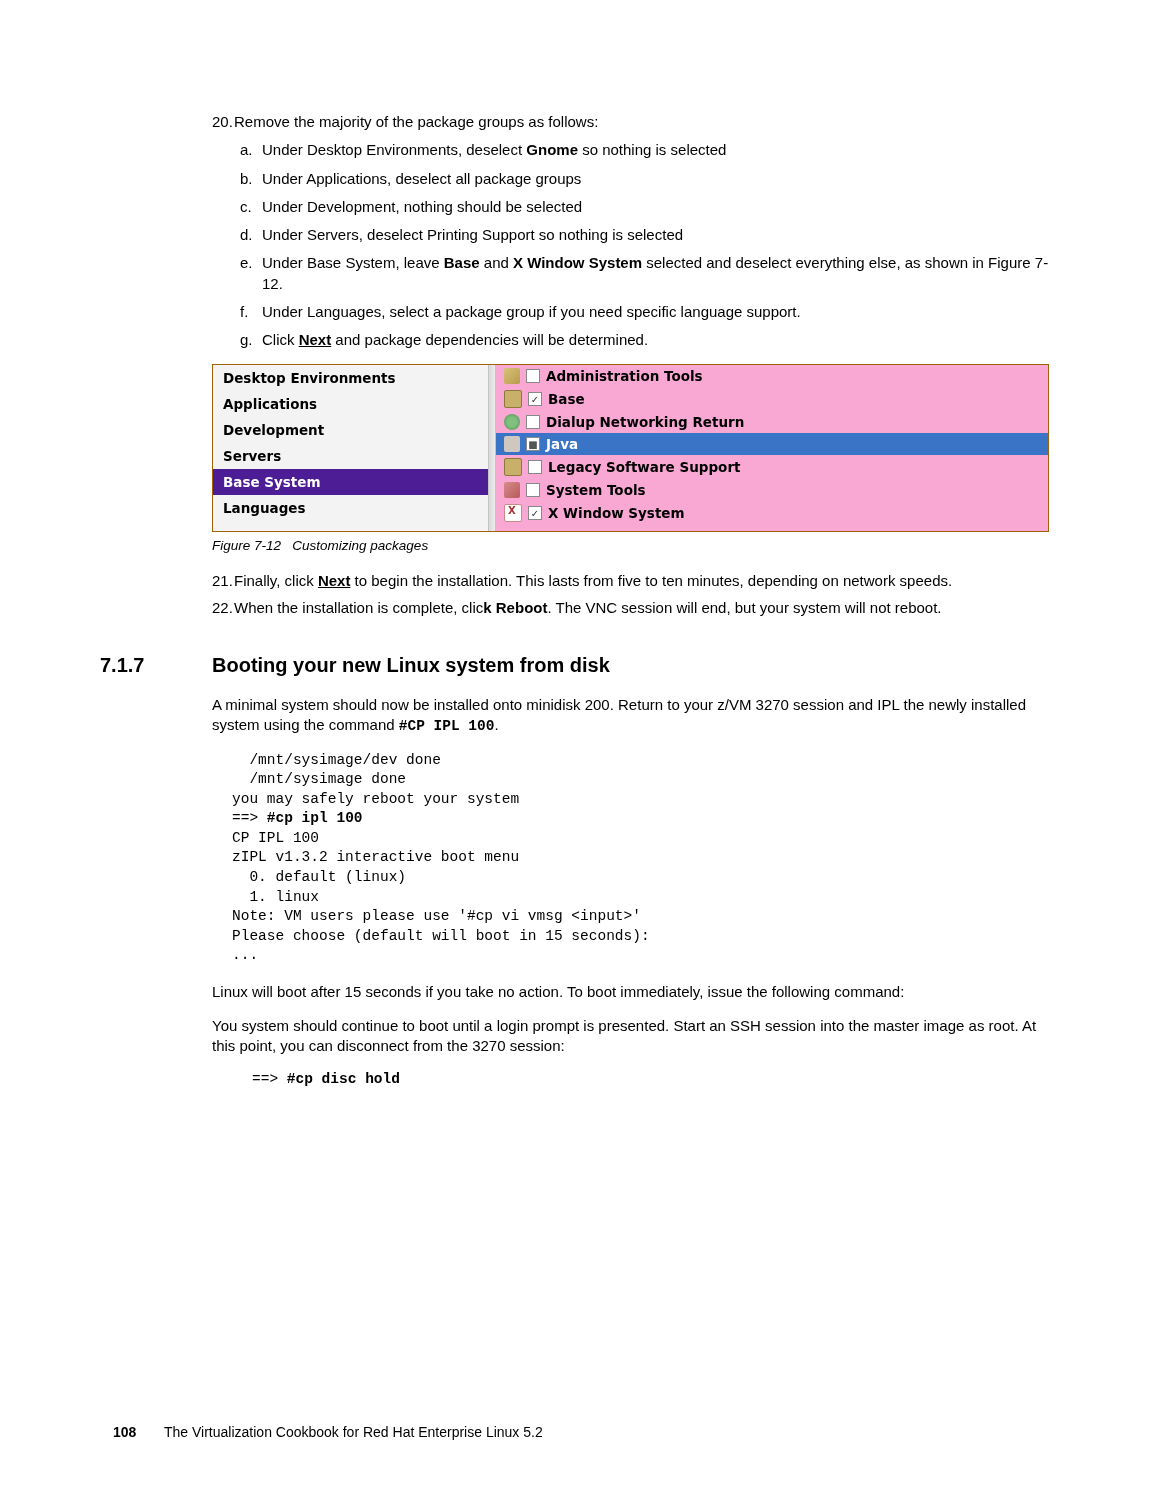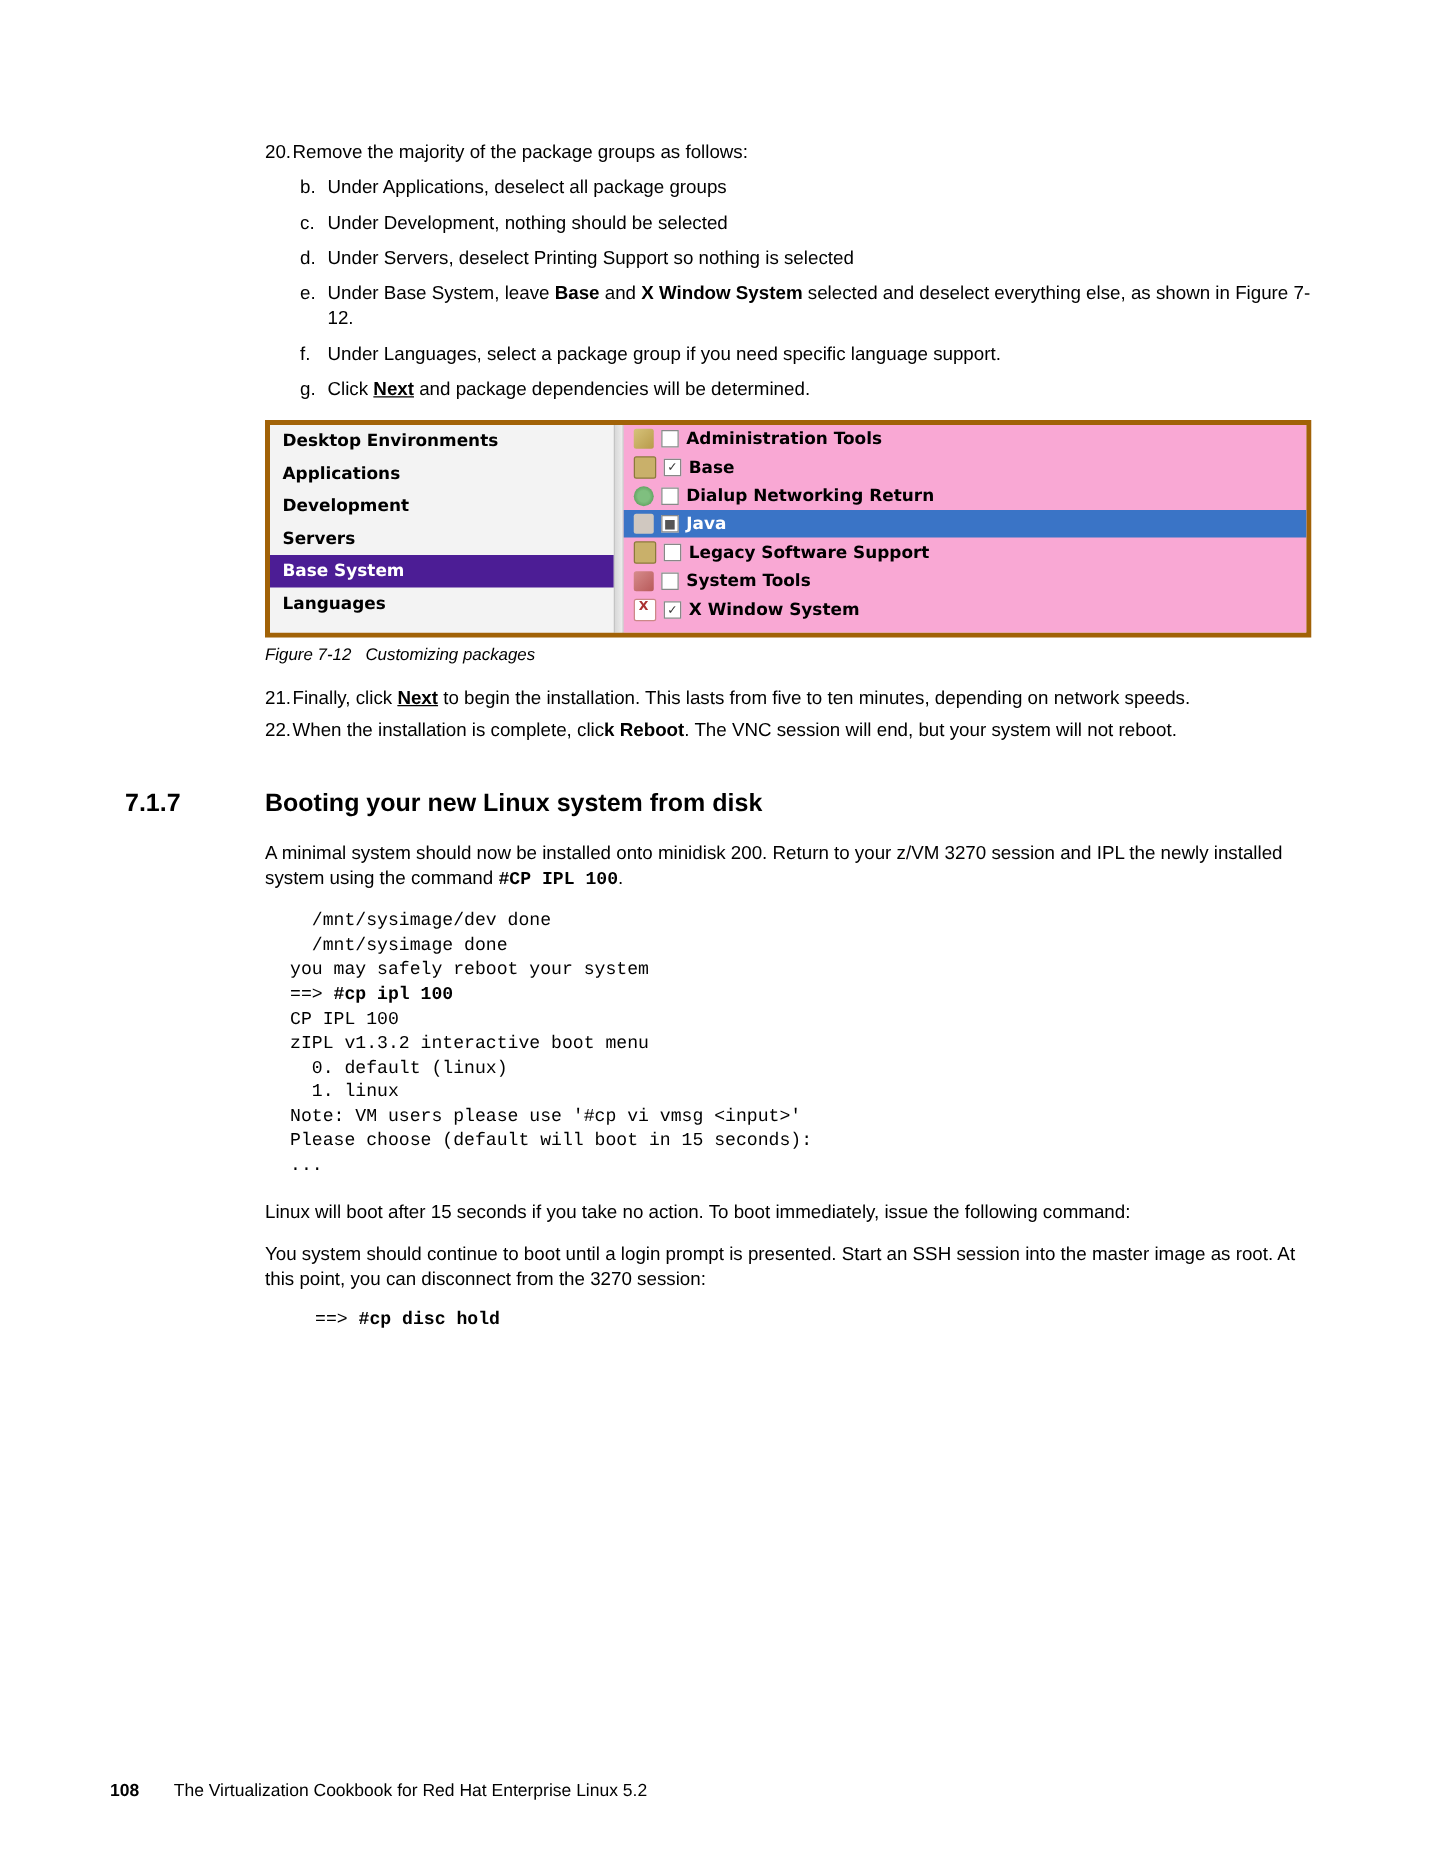--- a/index.html
+++ b/index.html
@@ -49,21 +49,21 @@
   .sub-letter {
     display: inline-block;
     width: 22px;
     text-indent: 0;
   }
   .bold { font-weight: bold; }
   .underline { text-decoration: underline; }
 
   .figure-box {
     margin: 14px 0 6px 0;
-    border: 4px solid #a16207;
+    border: 1px solid #a16207;
     background: #f3f3f3;
     display: flex;
     font-family: "DejaVu Sans", Arial, sans-serif;
     font-size: 13.5px;
     font-weight: bold;
   }
   .fig-left {
     width: 275px;
     background: #f3f3f3;
   }
@@ -175,35 +175,36 @@
     white-space: pre;
   }
   .cmdline {
     font-family: "Courier New", monospace;
     font-size: 14.5px;
     margin: 8px 0 16px 40px;
   }
   .footer {
     position: absolute;
     bottom: 60px;
-    left: 88px;
+    left: 113px;
     font-size: 14px;
   }
   .footer .pgnum { font-weight: bold; margin-right: 24px; }
 </style>
 </head>
 <body>
 
 <div class="page">
   <div class="content">
 
     <ol class="main-list">
       <li>
         <span class="num">20.</span><span>Remove the majority of the package groups as follows:</span>
         <ol class="sub-list">
+          <li><span class="sub-letter">a.</span><span>Under Desktop Environments, deselect </span><span class="bold">Gnome</span><span> so nothing is selected</span></li>
           <li><span class="sub-letter">b.</span><span>Under Applications, deselect all package groups</span></li>
           <li><span class="sub-letter">c.</span><span>Under Development, nothing should be selected</span></li>
           <li><span class="sub-letter">d.</span><span>Under Servers, deselect Printing Support so nothing is selected</span></li>
           <li><span class="sub-letter">e.</span><span>Under Base System, leave </span><span class="bold">Base</span><span> and </span><span class="bold">X Window System</span><span> selected and deselect everything else, as shown in Figure 7-12.</span></li>
           <li><span class="sub-letter">f.</span><span>Under Languages, select a package group if you need specific language support.</span></li>
           <li><span class="sub-letter">g.</span><span>Click </span><span class="bold underline">Next</span><span> and package dependencies will be determined.</span></li>
         </ol>
       </li>
     </ol>
 

